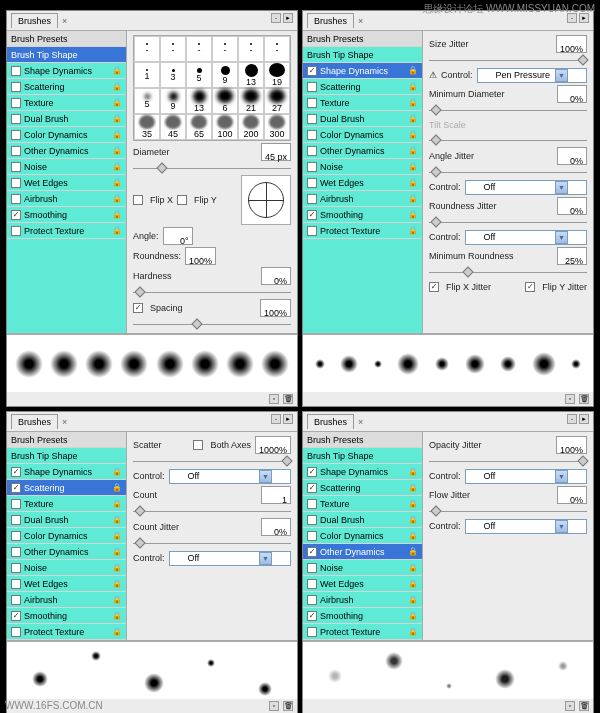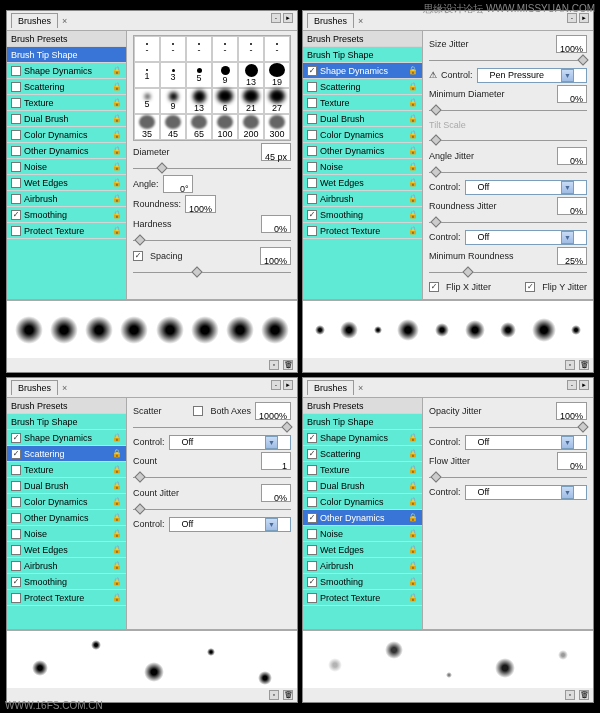--- a/index.html
+++ b/index.html
@@ -16,21 +16,21 @@
 .panel-body{display:flex;flex:1;border-top:1px solid #aaa;border-bottom:1px solid #aaa;min-height:0}
 .sidebar{width:120px;border-right:1px solid #aaa;background:#5eead4}
 .side-item{display:flex;align-items:center;padding:2px 4px;border-bottom:1px solid #d5d5d5;height:16px}
 .side-item.header{background:#dcdcdc}
 .side-item.sel{background:#3875D7;color:#fff}
 .chk{width:10px;height:10px;border:1px solid #777;background:#fff;margin-right:3px;font-size:8px;text-align:center;line-height:8px;color:#333}
 .lock{margin-left:auto;font-size:8px;color:#777}
 .content{flex:1;padding:4px 6px;display:flex;flex-direction:column;gap:2px;overflow:hidden}
 .row{display:flex;align-items:center;gap:4px;min-height:16px}
 .input-box{border:1px solid #999;background:#fff;padding:8px 3px;min-width:30px;text-align:right;font-size:9px;height:14px}
-.select{border:1px solid #7B9EBD;background:#fff;padding:1px 12px;height:15px;display:flex;align-items:center;flex:1}
+.select{border:1px solid #7B9EBD;background:#fff;padding:1px 18px;height:15px;display:flex;align-items:center;flex:1}
 .select-btn{width:13px;height:13px;background:linear-gradient(#C7DBF5,#A0BCE4);border:1px solid #7B9EBD;margin-left:auto;text-align:center;font-size:7px;line-height:11px;color:#4A6B99}
 .slider{height:6px;position:relative;margin:2px 0}
 .slider-track{height:1px;background:#999;position:absolute;top:3px;left:0;right:0}
 .slider-thumb{width:8px;height:8px;background:#ccc;border:1px solid #777;position:absolute;top:-1px;transform:rotate(45deg)}
 .brush-grid{display:grid;grid-template-columns:repeat(6,1fr);border:1px solid #aaa}
 .brush-cell{border:1px solid #ccc;height:26px;display:flex;flex-direction:column;align-items:center;justify-content:center;font-size:7px;background:#fff}
 .dot{background:#000;border-radius:50%}
 .preview{height:58px;background:#fff;border-top:1px solid #aaa;display:flex;align-items:center;justify-content:space-around;padding:4px}
 .blob{background:radial-gradient(#000 20%,transparent 70%);border-radius:50%}
 .footer{display:flex;justify-content:flex-end;gap:4px;padding:2px 4px}
@@ -223,20 +223,29 @@
   <div class="row">
             <span class="lbl">Diameter</span>
             <span style="flex:1"></span>
             <span class="input-box">45 px</span>
           </div>
           <div class="slider">
             <div class="slider-track"></div>
             <div class="slider-thumb" style="left:16%"></div>
           </div>
   <div class="row">
+            <span class="chk"></span>
+            <span class="lbl">Flip X</span>
+            <span class="chk"></span>
+            <span class="lbl">Flip Y</span>
+    <div class="target">
+              <div class="target-h"></div>
+            </div>
+          </div>
+  <div class="row">
             <span class="lbl">Angle:</span>
             <span class="input-box">0°</span>
           </div>
   <div class="row">
             <span class="lbl">Roundness:</span>
             <span class="input-box">100%</span>
           </div>
   <div class="row">
             <span class="lbl">Hardness</span>
             <span style="flex:1"></span>

